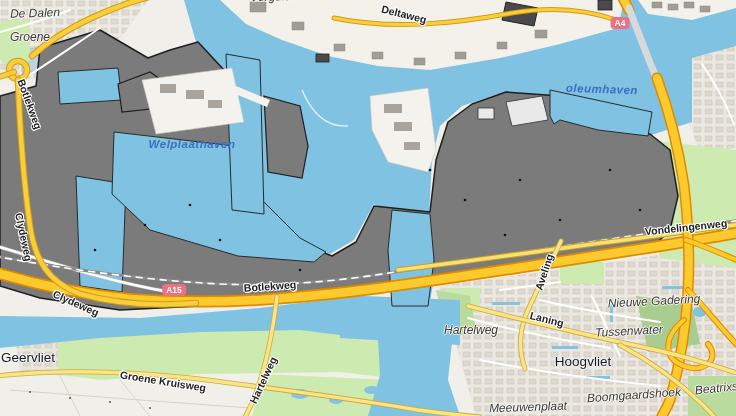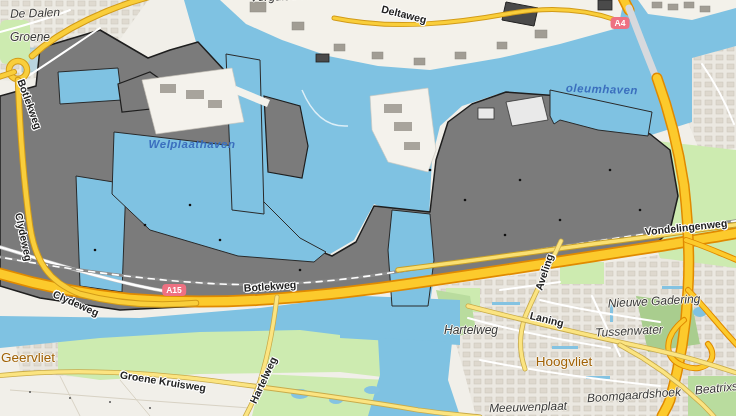--- a/index.html
+++ b/index.html
@@ -5,21 +5,21 @@
   html,body{margin:0;padding:0;background:#222;}
   #map{position:relative;width:736px;height:416px;overflow:hidden;background:#f1efe9;
        font-family:"Liberation Sans",sans-serif;cursor:grab;}
   #map svg{position:absolute;left:0;top:0;}
   #labels{position:absolute;left:0;top:0;width:100%;height:100%;}
   .label{position:absolute;white-space:nowrap;pointer-events:none;}
   .lbl-road{font-size:10.5px;font-weight:bold;color:#222;
     text-shadow:1px 0 #fff,-1px 0 #fff,0 1px #fff,0 -1px #fff,1px 1px #fff,-1px -1px #fff;}
   .lbl-suburb{font-size:12px;font-style:italic;color:#3a3a3a;
     text-shadow:1px 0 #f7f5ef,-1px 0 #f7f5ef,0 1px #f7f5ef,0 -1px #f7f5ef;}
-  .lbl-town{font-size:13.5px;color:#a16207;
+  .lbl-town{font-size:13.5px;color:#0f172a;
     text-shadow:1px 0 #f7f5ef,-1px 0 #f7f5ef,0 1px #f7f5ef,0 -1px #f7f5ef;}
   .lbl-water{font-size:11.5px;font-style:italic;font-weight:bold;color:#3b6fbe;letter-spacing:.5px;}
   .lbl-shield{font-size:8.5px;font-weight:bold;color:#fff;background:#ee7182;
     padding:1px 4px 1px 4px;border-radius:4px;line-height:10px;}
 </style>
 </head>
 <body>
 
 <div id="map">
 <svg width="736" height="416" viewBox="0 0 736 416">
@@ -234,21 +234,21 @@
       <div class="label lbl-road" style="left: 24px; top: 237px; transform: translate(-50%, -50%) rotate(78deg);">Clydeweg</div>
       <div class="label lbl-road" style="left: 76px; top: 303px; transform: translate(-50%, -50%) rotate(24deg);">Clydeweg</div>
       <div class="label lbl-shield" style="left: 174px; top: 290px; transform: translate(-50%, -50%) rotate(0deg);">A15</div>
       <div class="label lbl-road" style="left: 270px; top: 286px; transform: translate(-50%, -50%) rotate(-4deg);">Botlekweg</div>
       <div class="label lbl-road" style="left: 686px; top: 227px; transform: translate(-50%, -50%) rotate(-6deg);">Vondelingenweg</div>
       <div class="label lbl-road" style="left: 544px; top: 272px; transform: translate(-50%, -50%) rotate(-72deg);">Aveling</div>
       <div class="label lbl-road" style="left: 547px; top: 319px; transform: translate(-50%, -50%) rotate(14deg);">Laning</div>
       <div class="label lbl-suburb" style="left: 654px; top: 301px; transform: translate(-50%, -50%) rotate(-3deg);">Nieuwe Gadering</div>
       <div class="label lbl-suburb" style="left: 471px; top: 330px; transform: translate(-50%, -50%) rotate(0deg);">Hartelweg</div>
       <div class="label lbl-suburb" style="left: 629px; top: 331px; transform: translate(-50%, -50%) rotate(-3deg);">Tussenwater</div>
-      <div class="label lbl-town" style="left: 564px; top: 361px; transform: translate(-50%, -50%) rotate(0deg); text-align: center;">Hoogvliet</div>
+      <div class="label lbl-town" style="left: 583px; top: 361px; transform: translate(-50%, -50%) rotate(0deg); text-align: center;">Hoogvliet</div>
       <div class="label lbl-suburb" style="left: 634px; top: 395px; transform: translate(-50%, -50%) rotate(-4deg);">Boomgaardshoek</div>
       <div class="label lbl-suburb" style="left: 718px; top: 388px; transform: translate(-50%, -50%) rotate(-6deg);">Beatrixst</div>
       <div class="label lbl-suburb" style="left: 528px; top: 407px; transform: translate(-50%, -50%) rotate(-2deg);">Meeuwenplaat</div>
       <div class="label lbl-town" style="left: 28px; top: 357px; transform: translate(-50%, -50%) rotate(0deg);">Geervliet</div>
       <div class="label lbl-road" style="left: 163px; top: 381px; transform: translate(-50%, -50%) rotate(9deg);">Groene Kruisweg</div>
       <div class="label lbl-road" style="left: 263px; top: 380px; transform: translate(-50%, -50%) rotate(-65deg);">Hartelweg</div>
     </div>
 </div>
 
 </body></html>

